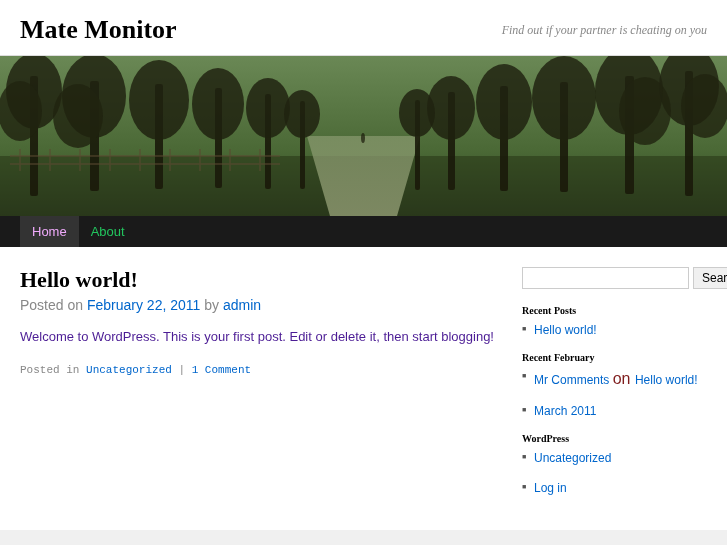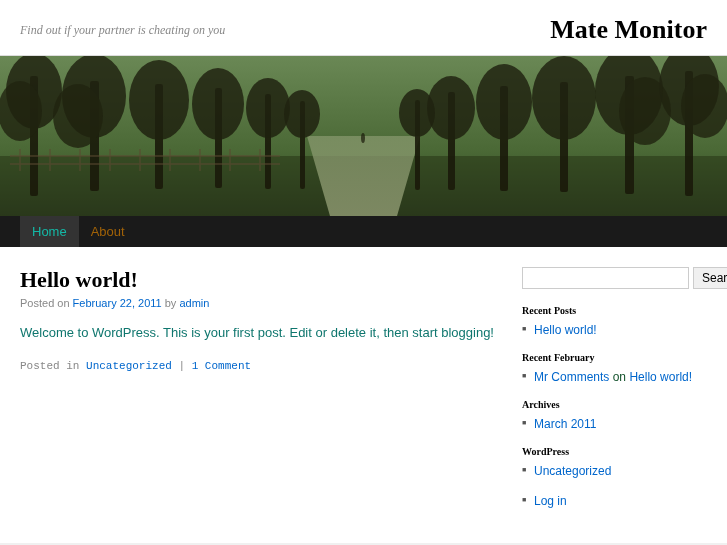--- a/index.html
+++ b/index.html
@@ -11,61 +11,61 @@
     #header { padding: 15px 20px 10px 20px; background: #fff; border-bottom: 1px solid #ddd; display: flex; justify-content: space-between; align-items: center; }
     #site-title { font-size: 26px; font-weight: bold; color: #000; font-family: Georgia, serif; }
     #site-tagline { font-style: italic; color: #888; font-size: 12px; font-family: Georgia, serif; }
 
     
     #banner { width: 100%; height: 160px; background: linear-gradient(135deg, #2a3a1a 0%, #4a6030 20%, #3a5020 40%, #5a7040 50%, #6a8050 60%, #4a6030 70%, #384828 100%); position: relative; overflow: hidden; }
     .banner-trees { position: absolute; top: 0; left: 0; width: 100%; height: 100%; }
 
     
     #nav { background: #1a1a1a; padding: 0 20px; display: flex; }
-    .nav-item { color: #a16207; padding: 8px 12px; font-size: 13px; font-family: Arial, sans-serif; cursor: pointer; text-decoration: none; display: block; }
-    .nav-item:hover, .nav-item.active { color: #14b8a6; }
+    .nav-item { color: #22c55e; padding: 8px 12px; font-size: 13px; font-family: Arial, sans-serif; cursor: pointer; text-decoration: none; display: block; }
+    .nav-item:hover, .nav-item.active { color: #f0abfc; }
     .nav-item.active { background: #333; }
 
     
     #content-wrapper { display: flex; padding: 20px; gap: 20px; background: #fff; }
 
     
     #main { flex: 1; min-width: 0; }
     .post-title { font-size: 22px; font-weight: bold; color: #000; margin-bottom: 4px; font-family: Georgia, serif; }
-    .post-meta { font-size: 11px; color: #888; margin-bottom: 14px; font-family: Arial, sans-serif; }
+    .post-meta { font-size: 14px; color: #888; margin-bottom: 14px; font-family: Arial, sans-serif; }
     .post-meta a { color: #0066cc; text-decoration: none; }
-    .post-content { font-size: 13px; line-height: 1.6; color: #0f766e; margin-bottom: 16px; font-family: Arial, sans-serif; }
+    .post-content { font-size: 13px; line-height: 1.6; color: #4c1d95; margin-bottom: 16px; font-family: Arial, sans-serif; }
     .post-footer { font-size: 11px; color: #888; font-family: Liberation Mono, monospace; }
     .post-footer a { color: #0066cc; text-decoration: none; }
 
     
     #sidebar { width: 185px; flex-shrink: 0; font-family: Arial, sans-serif; }
 
     
     .search-widget { margin-bottom: 16px; display: flex; gap: 4px; }
     .search-input { border: 1px solid #ccc; padding: 3px 5px; font-size: 12px; flex: 1; height: 22px; }
     .search-button { background: #f0f0f0; border: 1px solid #ccc; padding: 2px 8px; font-size: 12px; cursor: pointer; height: 22px; white-space: nowrap; }
 
     
     .sidebar-section { margin-bottom: 14px; }
     .sidebar-section-title { font-size: 10px; font-weight: bold; color: #000; margin-bottom: 6px; font-family: Georgia, serif; }
     .sidebar-list { list-style: none; }
     .sidebar-list li { font-size: 12px; padding: 1px 0; padding-left: 12px; position: relative; }
     .sidebar-list li::before { content: '■'; position: absolute; left: 0; font-size: 7px; color: #555; top: 3px; }
     .sidebar-list a { color: #0066cc; text-decoration: none; font-size: 12px; }
-    .sidebar-list .comment-meta { color: #14532d; font-size: 12px; }
+    .sidebar-list .comment-meta { color: #7f1d1d; font-size: 16px; }
   </style>
 </head>
 <body>
 
 <div id="wrapper">
 
   <div id="header">
+    <div id="site-title">Mate Monitor</div>
     <div id="site-tagline">Find out if your partner is cheating on you</div>
-    <div id="site-title">Mate Monitor</div>
   </div>
 
   <div id="banner">
     <svg class="banner-trees" viewBox="0 0 727 160" xmlns="http://www.w3.org/2000/svg">
 
       <defs>
         <linearGradient id="skyGrad" x1="0" y1="0" x2="0" y2="1">
           <stop offset="0%" stop-color="#6a8855"></stop>
           <stop offset="60%" stop-color="#4a6835"></stop>
           <stop offset="100%" stop-color="#2a3820"></stop>
@@ -191,21 +191,20 @@
         <ul class="sidebar-list">
           <li>
             <a>Mr Comments</a>
             <span class="comment-meta"> on </span>
             <a>Hello world!</a>
           </li>
         </ul>
       </div>
 
       <div class="sidebar-section">
-        <div class="sidebar-section-title">Archives</div>
         <ul class="sidebar-list">
           <li>
             <a>March 2011</a>
           </li>
         </ul>
       </div>
 
       <div class="sidebar-section">
         <div class="sidebar-section-title">WordPress</div>
         <ul class="sidebar-list">

